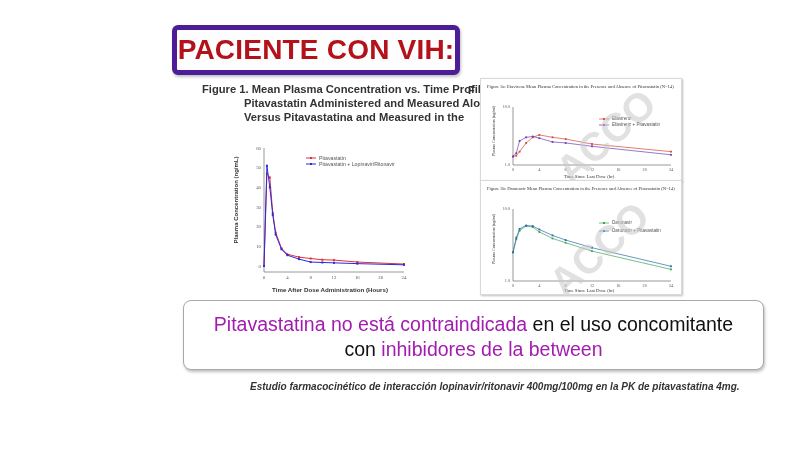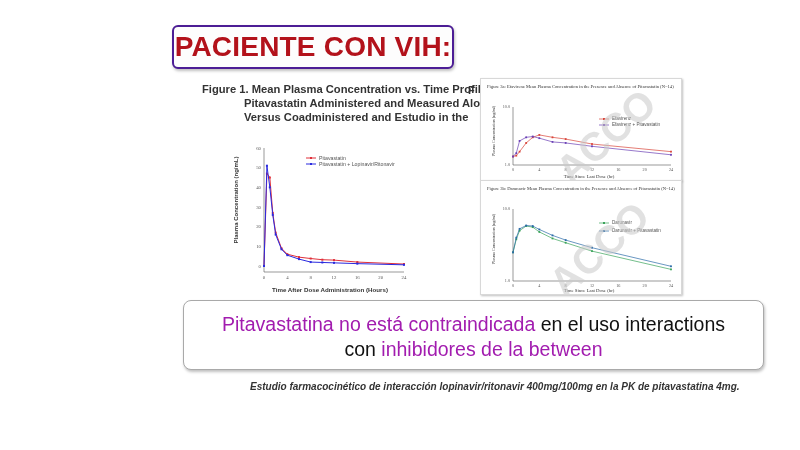--- a/index.html
+++ b/index.html
@@ -1,17 +1,17 @@
 <!DOCTYPE html>
 <html><head>
 <meta charset="utf-8">
 <style>
   html, body { margin: 0; padding: 0; }
   body { width: 800px; height: 450px; background: #ffffff; position: relative; overflow: hidden; font-family: "Liberation Sans", sans-serif; }
-  .title-box { position: absolute; left: 172px; top: 25px; width: 278px; height: 40px; border: 2px solid #4c1d95; border-radius: 6px; background: #fdfdfd; box-shadow: 1px 2px 3px rgba(0,0,0,0.25); display: flex; align-items: center; justify-content: center; }
+  .title-box { position: absolute; left: 172px; top: 25px; width: 278px; height: 40px; border: 5px solid #4c1d95; border-radius: 6px; background: #fdfdfd; box-shadow: 1px 2px 3px rgba(0,0,0,0.25); display: flex; align-items: center; justify-content: center; }
   .title-box span { color: #b3121b; font-weight: bold; font-size: 28px; letter-spacing: 0.2px; }
   .fig1-caption { position: absolute; left: 202px; top: 82px; width: 268px; font-weight: bold; font-size: 11.2px; line-height: 14px; color: #333; }
   .fig1-caption .l1 { display: block; white-space: nowrap; }
   .fig1-caption .ind { display: block; padding-left: 42px; white-space: nowrap; }
   .fig-f { position: absolute; left: 468px; top: 84px; font-weight: bold; font-size: 11px; color: #333; }
   .chart-panel { position: absolute; border: 1px solid #d8d8d8; background: #fff; box-shadow: 1px 1px 2px rgba(0,0,0,0.25); }
   .panel-a { left: 480px; top: 78px; width: 200px; height: 101px; }
   .panel-b { left: 480px; top: 180px; width: 200px; height: 113px; }
   svg text { font-family: "Liberation Serif", serif; }
   .msg-box { position: absolute; left: 183px; top: 300px; width: 581px; height: 70px; border: 1px solid #a9a9a9; border-radius: 8px; background: #fff; box-shadow: 1px 2px 3px rgba(0,0,0,0.25); text-align: center; font-size: 19.5px; line-height: 25px; color: #111; padding-top: 11px; box-sizing: border-box; }
@@ -23,21 +23,21 @@
 </head>
 <body>
 
 <div class="title-box">
   <span>PACIENTE CON VIH:</span>
 </div>
 
 <div class="fig1-caption">
   <span class="l1">Figure 1. Mean Plasma Concentration vs. Time Profile of</span>
   <span class="ind">Pitavastatin Administered and Measured Alone</span>
-  <span class="ind">Versus Coadministered and Estudio in the</span>
+  <span class="ind">Versus Pitavastatina and Measured in the</span>
 </div>
 
 <svg style="position:absolute;left:228px;top:138px;" width="180" height="160" viewBox="0 0 180 160">
   <g id="fig1">
       <line x1="36" y1="10" x2="36" y2="134" stroke="#555" stroke-width="0.6"></line>
       <line x1="36" y1="134" x2="176" y2="134" stroke="#555" stroke-width="0.6"></line>
       <text x="36" y="140.8" text-anchor="middle" font-size="4.8" fill="#555">0</text>
       <text x="59.33333333333333" y="140.8" text-anchor="middle" font-size="4.8" fill="#555">4</text>
       <text x="82.66666666666666" y="140.8" text-anchor="middle" font-size="4.8" fill="#555">8</text>
       <text x="106" y="140.8" text-anchor="middle" font-size="4.8" fill="#555">12</text>
@@ -186,20 +186,20 @@
         <rect x="122" y="49" width="2" height="2" fill="#2a6aa8"></rect>
         <text x="131" y="51.4" font-size="4.6000000000000005" fill="#555" style="font-family:'Liberation Sans',sans-serif">Darunavir + Pitavastatin</text>
       </g>
     <text x="-58" y="14" transform="rotate(-90)" text-anchor="middle" font-size="4.2" fill="#333">Plasma Concentration (ug/ml)</text>
     <text x="108" y="111" text-anchor="middle" font-size="4.8" fill="#333">Time Since Last Dose (hr)</text>
     <text x="50" y="100" font-size="40" font-weight="bold" fill="#c9c9c9" fill-opacity="0.55" transform="rotate(-42 90 65)" style="font-family:'Liberation Sans',sans-serif">ACCO</text>
   </svg>
 </div>
 
 <div class="msg-box">
-  <span class="red">Pitavastatina no está contraindicada</span><span> en el uso interactions</span><br>
+  <span class="red">Pitavastatina no está contraindicada</span><span> en el uso concomitante</span><br>
   <span>con </span><span class="red">inhibidores de la between</span>
 </div>
 
 <div class="study-line">Estudio farmacocinético de interacción lopinavir/ritonavir  400mg/100mg en la PK de pitavastatina 4mg.</div>
 
 <div class="refs">
 </div>
 
 </body></html>

